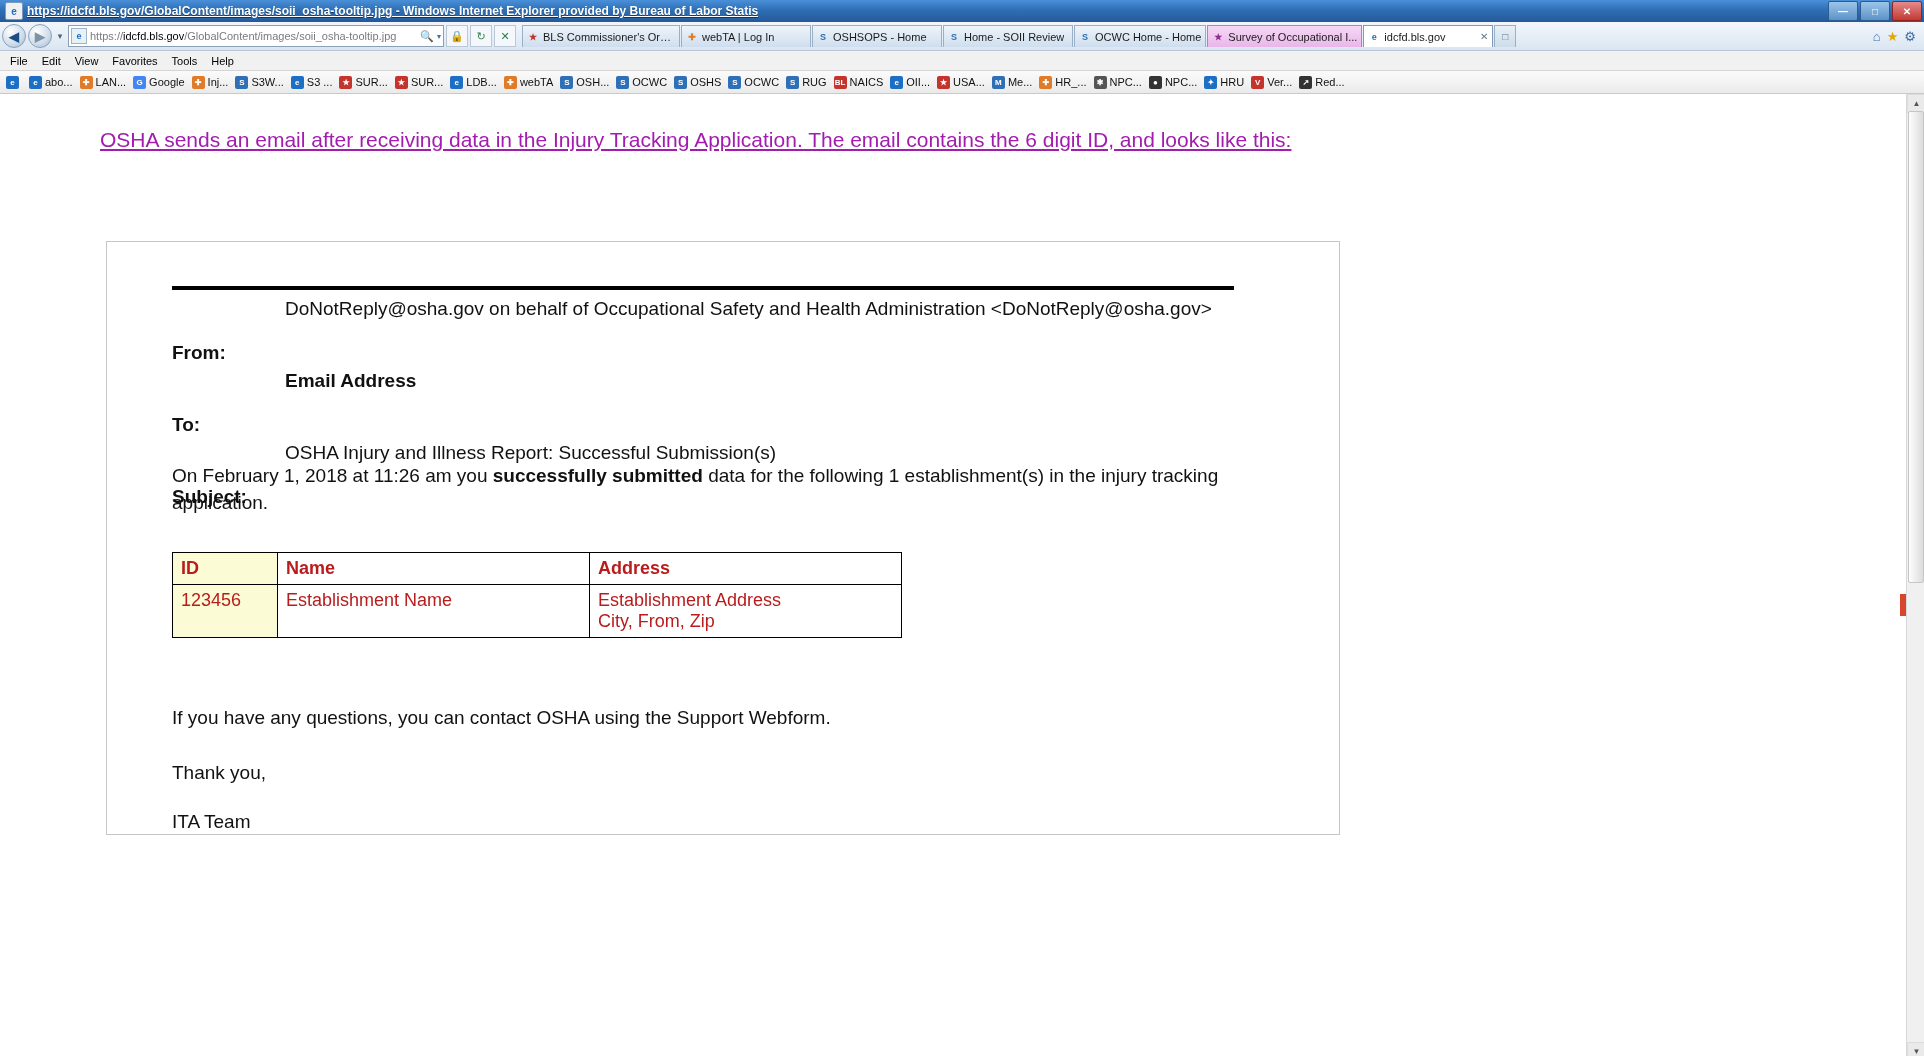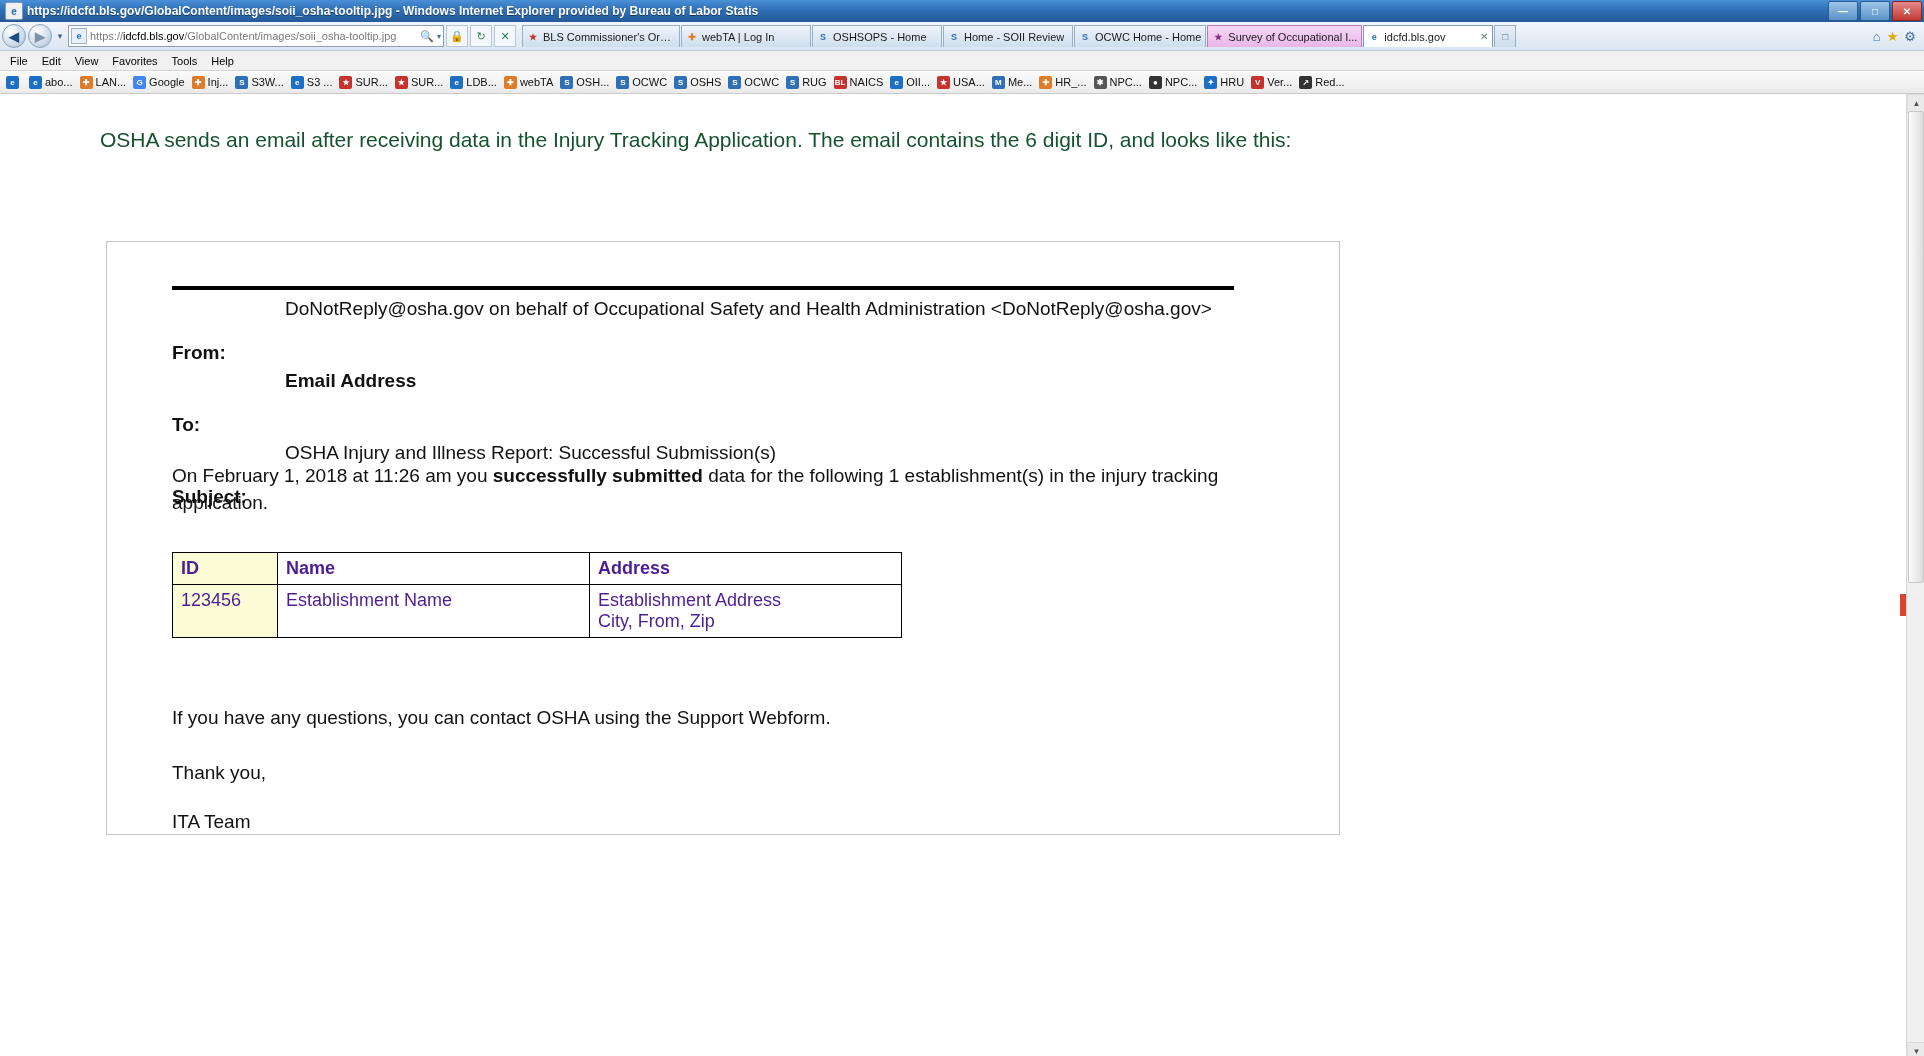--- a/index.html
+++ b/index.html
@@ -34,20 +34,21 @@
     border: 1px solid #7a9ac0;
     border-radius: 2px;
     display: flex; align-items: center; justify-content: center;
     font-size: 10px; color: #1c6fc4; font-weight: bold;
   }
   .titlebar .tb-text {
     white-space: nowrap;
     overflow: hidden;
     text-overflow: ellipsis;
     text-shadow: 0 1px 0 rgba(0,0,0,.45);
+    text-decoration: underline;
   }
   .win-buttons {
     position: absolute;
     right: 2px; top: 1px;
     display: flex;
     gap: 2px;
   }
   .win-btn {
     width: 28px; height: 18px;
     background: linear-gradient(to bottom,#9dc4e8,#5c93c8);
@@ -201,22 +202,23 @@
     height: 967px;
     overflow: hidden;
   }
   .intro {
     position: absolute;
     left: 100px;
     top: 30px;
     width: 1250px;
     font-size: 21px;
     line-height: 1.5;
-    color: #14532d;
+    color: #a21caf;
     font-family: "Liberation Sans", sans-serif;
+    text-decoration: underline;
   }
 
   .email-card {
     position: absolute;
     left: 106px;
     top: 147px;
     width: 1232px;
     height: 592px;
     background: #ffffff;
     border: 1px solid #c6c6c6;
@@ -251,21 +253,21 @@
     color: #111;
   }
   .para b { font-weight: bold; }
 
   .tbl {
     position: absolute;
     left: 65px;
     top: 310px;
     border-collapse: collapse;
     font-size: 18px;
-    color: #4c1d95;
+    color: #b91c1c;
   }
   .tbl td, .tbl th {
     border: 1px solid #000;
     padding: 5px 8px;
     vertical-align: top;
     text-align: left;
   }
   .tbl th { font-weight: bold; }
   .col-id { width: 88px; background: #fbfbd5; }
   .col-name { width: 295px; }

